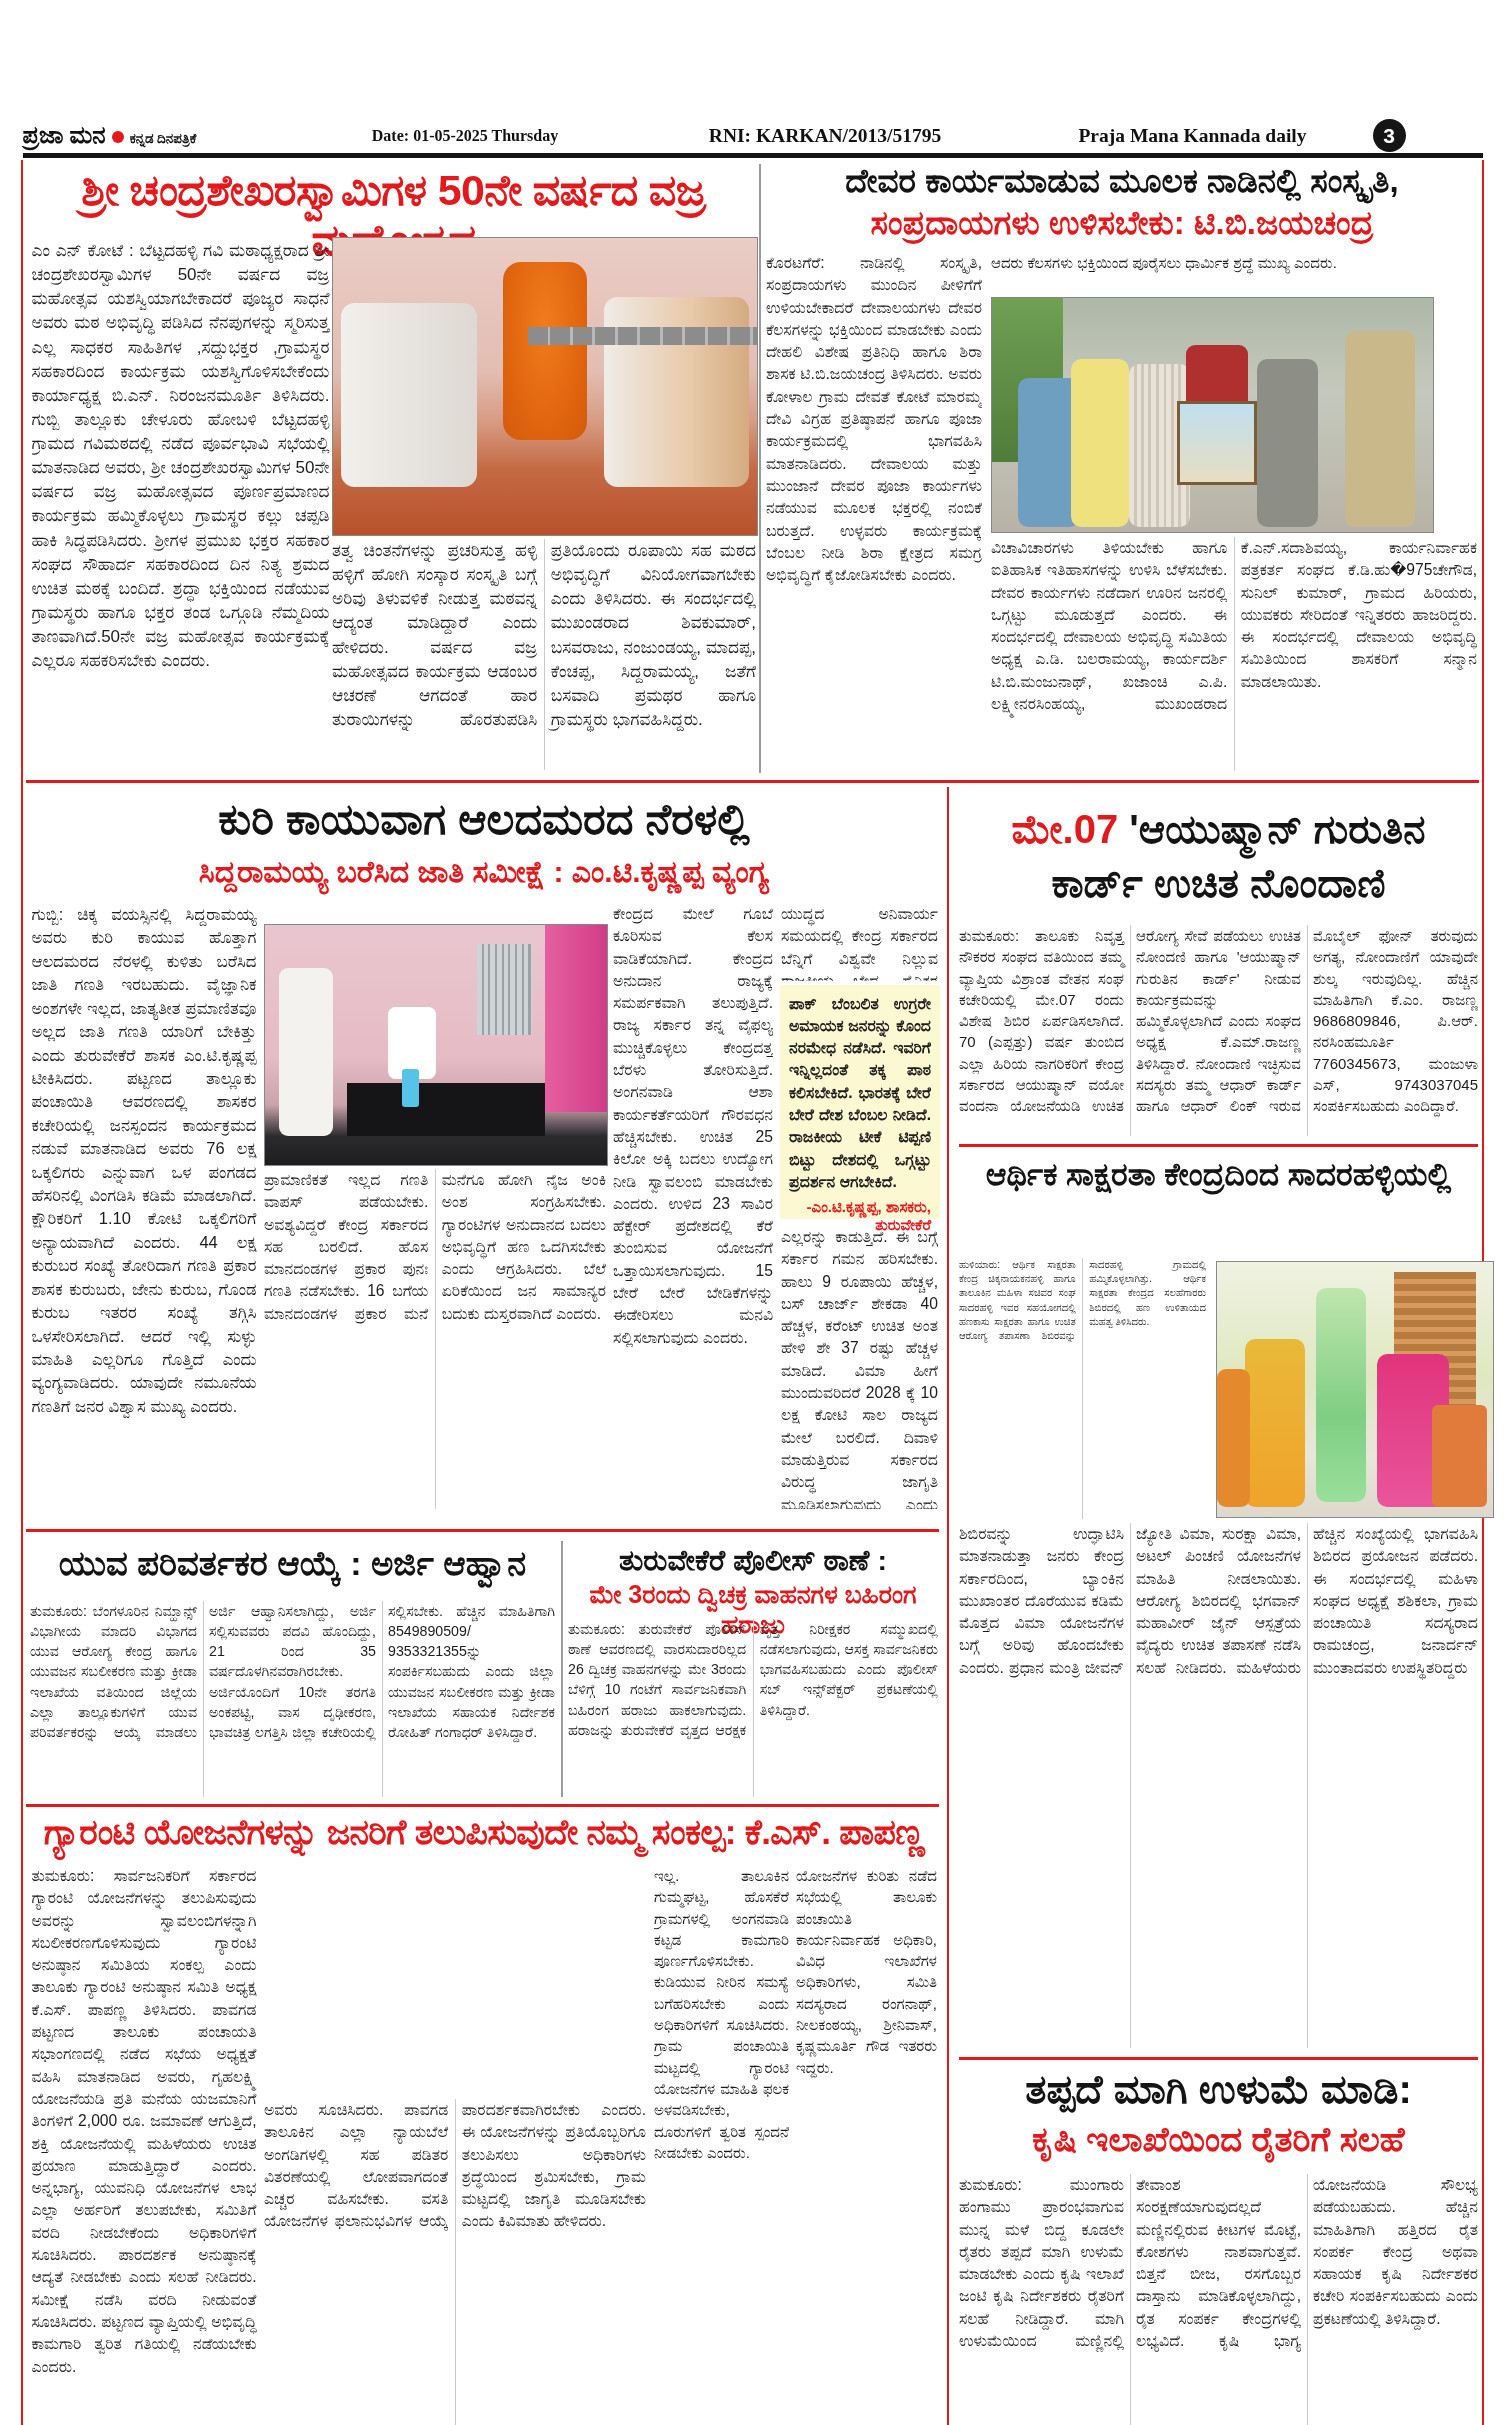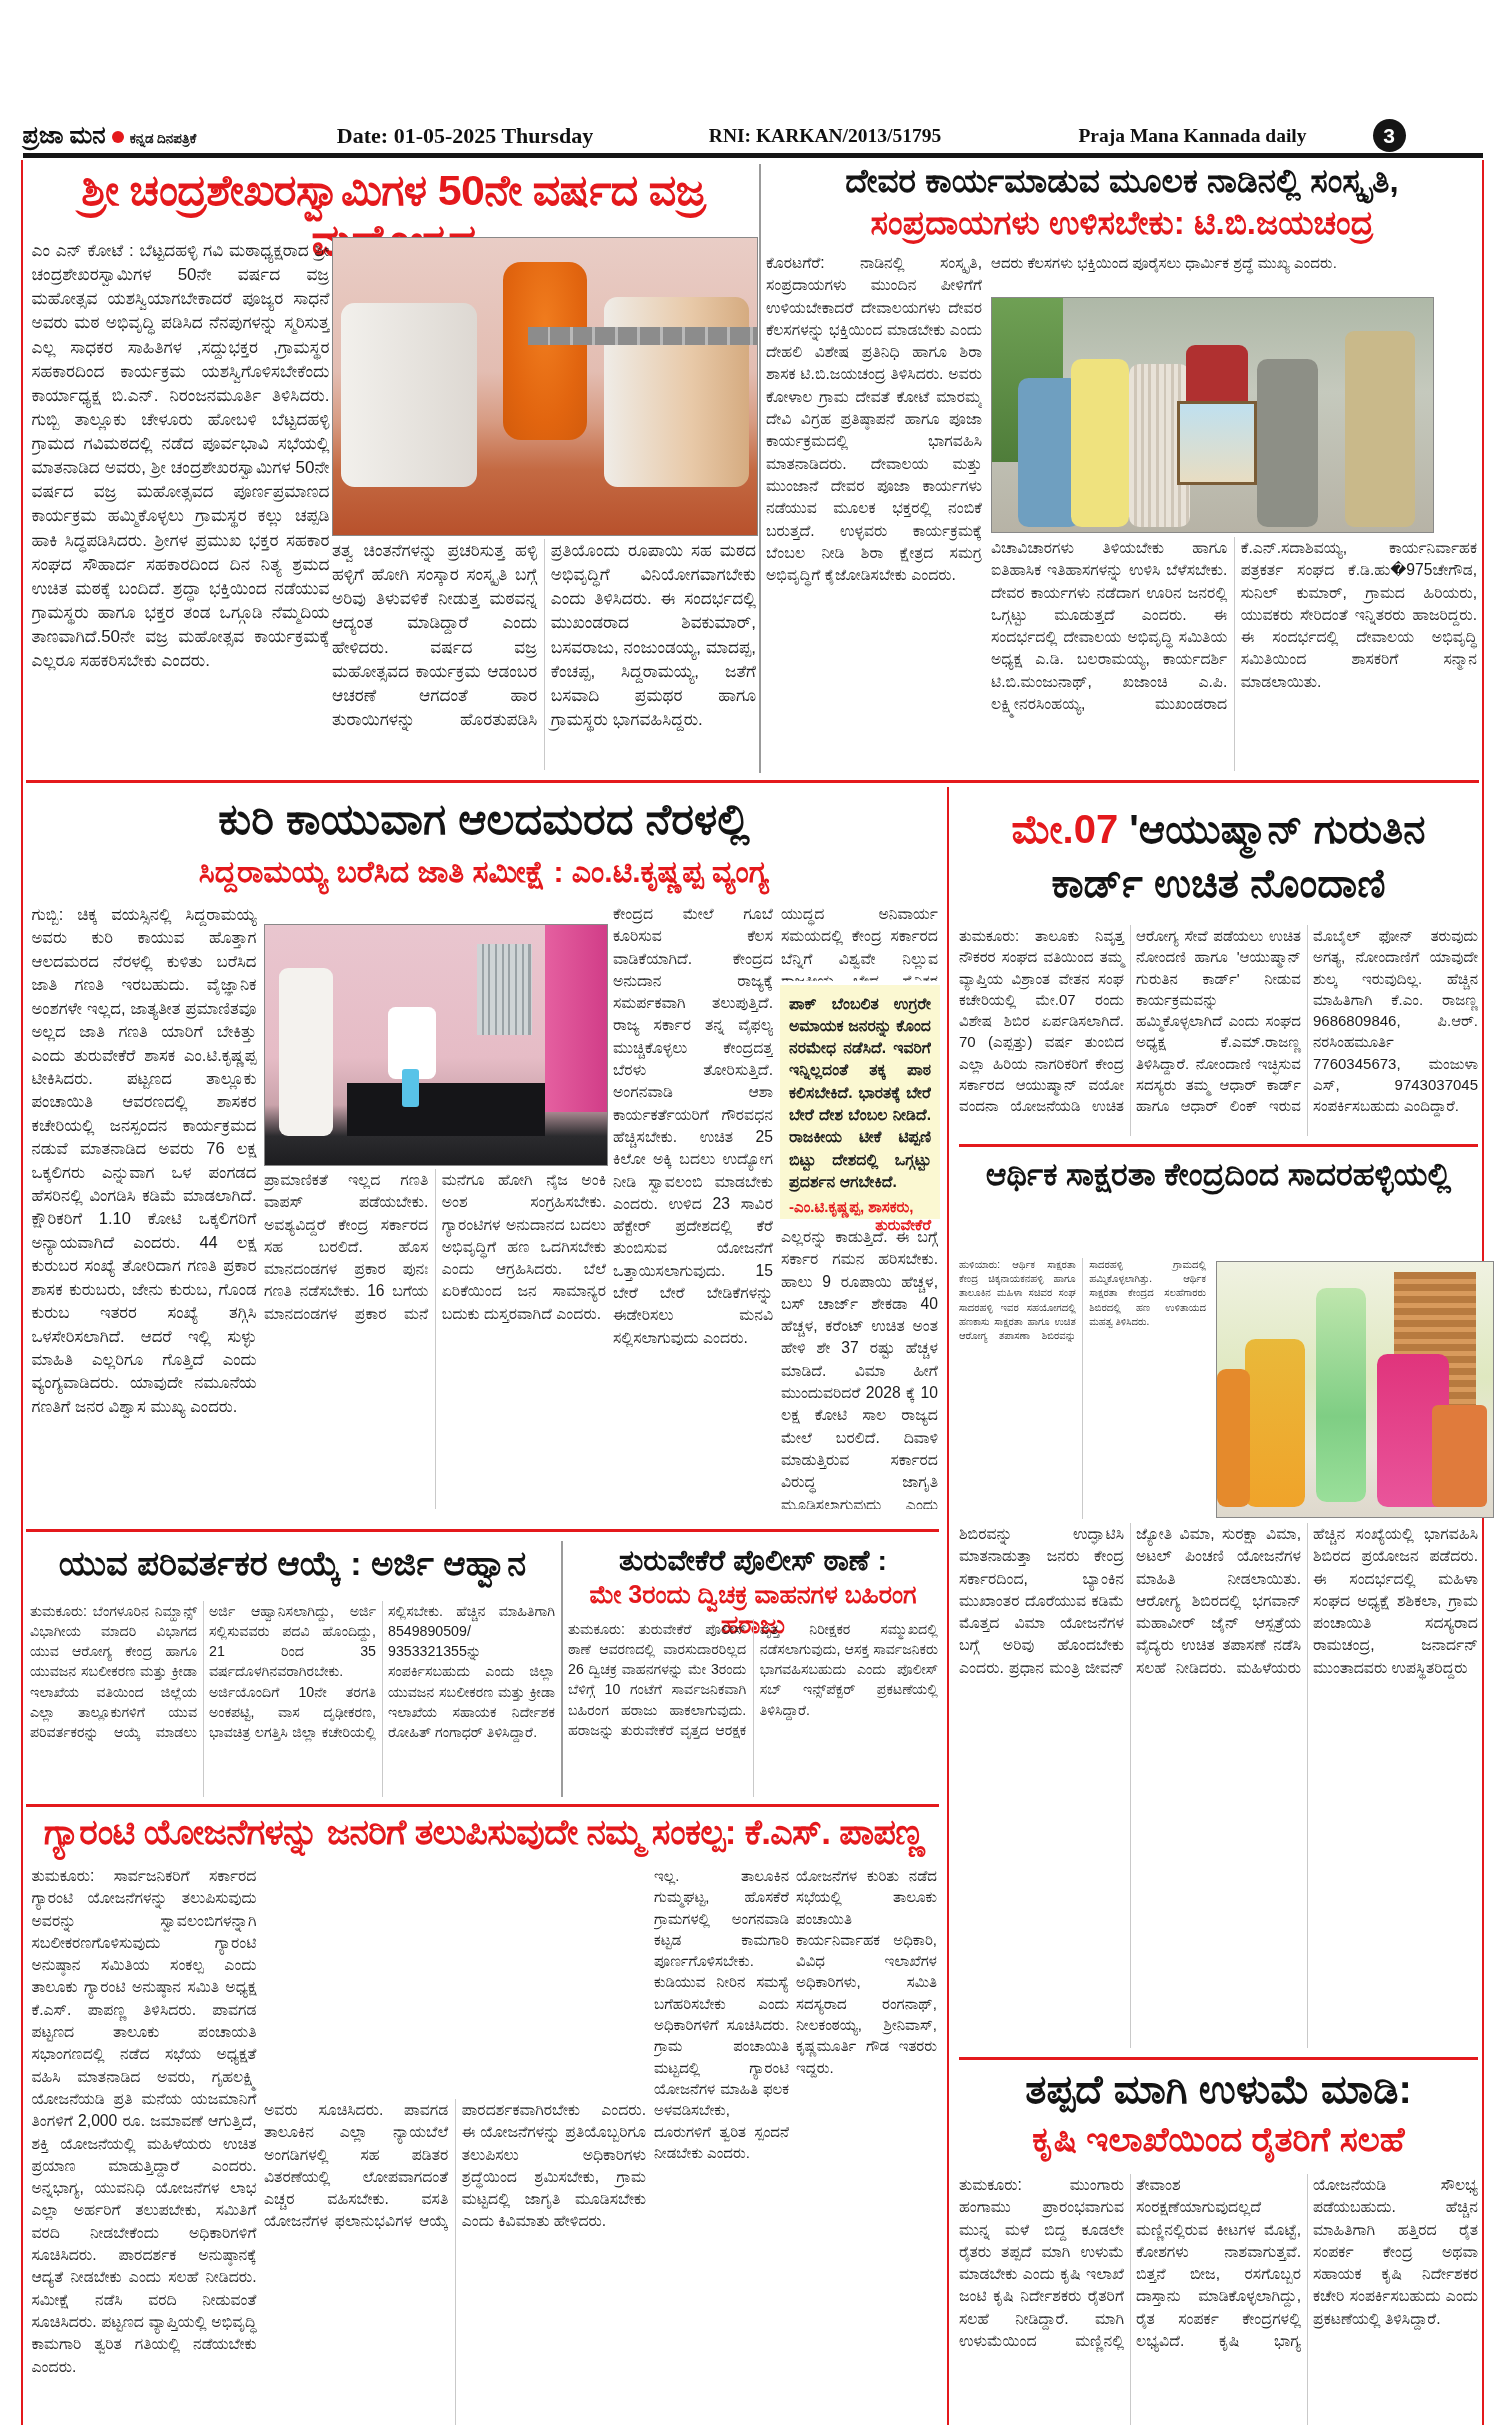--- a/index.html
+++ b/index.html
@@ -26,21 +26,21 @@
 <body>
 
 <div class="page">
 
   <div class="abs" style="left:22.5px;top:72px;width:1460px;height:31.5px;display:flex;align-items:center;">
     <div style="display:flex;align-items:baseline;gap:6px;width:270px;">
       <span class="hdr" style="font-size:24px;">ಪ್ರಜಾ ಮನ</span>
       <span style="width:12px;height:12px;border-radius:50%;background:#e4191c;display:inline-block;"></span>
       <span class="hdr" style="font-size:13.5px;">ಕನ್ನಡ ದಿನಪತ್ರಿಕೆ</span>
     </div>
-    <div class="hdr" style="font-size:22px;width:345px;text-align:center;">Date: 01-05-2025 Thursday</div>
+    <div class="hdr" style="font-size:16px;width:345px;text-align:center;">Date: 01-05-2025 Thursday</div>
     <div class="hdr" style="font-size:19.5px;width:375px;text-align:center;">RNI: KARKAN/2013/51795</div>
     <div class="hdr" style="font-size:19.5px;width:360px;text-align:center;">Praja Mana Kannada daily</div>
     <div class="pgnum">3</div>
   </div>
   <div class="abs rule-black" style="left:22.5px;top:105px;width:1460px;height:4.5px;"></div>
   <div class="abs rule-red" style="left:21px;top:112px;width:2.2px;height:2294px;"></div>
   <div class="abs rule-red" style="left:1482px;top:112px;width:2.2px;height:2294px;"></div>
 
   <div class="abs h-red center" style="left:30px;top:118px;width:727px;font-size:43px;letter-spacing:-0.7px;">ಶ್ರೀ ಚಂದ್ರಶೇಖರಸ್ವಾಮಿಗಳ 50ನೇ ವರ್ಷದ ವಜ್ರ ಮಹೋತ್ಸವ</div>
   <div class="abs bodytxt" style="left:31.5px;top:191px;width:298px;height:534px;font-size:17px;">ಎಂ ಎನ್ ಕೋಟೆ : ಬೆಟ್ಟದಹಳ್ಳಿ ಗವಿ ಮಠಾಧ್ಯಕ್ಷರಾದ ಶ್ರೀ ಚಂದ್ರಶೇಖರಸ್ವಾಮಿಗಳ 50ನೇ ವರ್ಷದ ವಜ್ರ ಮಹೋತ್ಸವ ಯಶಸ್ವಿಯಾಗಬೇಕಾದರೆ ಪೂಜ್ಯರ ಸಾಧನೆ ಅವರು ಮಠ ಅಭಿವೃದ್ಧಿ ಪಡಿಸಿದ ನೆನಪುಗಳನ್ನು ಸ್ಮರಿಸುತ್ತ ಎಲ್ಲ ಸಾಧಕರ ಸಾಹಿತಿಗಳ ,ಸದ್ದುಭಕ್ತರ ,ಗ್ರಾಮಸ್ಥರ ಸಹಕಾರದಿಂದ ಕಾರ್ಯಕ್ರಮ ಯಶಸ್ವಿಗೊಳಿಸಬೇಕೆಂದು ಕಾರ್ಯಾಧ್ಯಕ್ಷ ಬಿ.ಎನ್. ನಿರಂಜನಮೂರ್ತಿ ತಿಳಿಸಿದರು. ಗುಬ್ಬಿ ತಾಲ್ಲೂಕು ಚೇಳೂರು ಹೋಬಳಿ ಬೆಟ್ಟದಹಳ್ಳಿ ಗ್ರಾಮದ ಗವಿಮಠದಲ್ಲಿ ನಡೆದ ಪೂರ್ವಭಾವಿ ಸಭೆಯಲ್ಲಿ ಮಾತನಾಡಿದ ಅವರು, ಶ್ರೀ ಚಂದ್ರಶೇಖರಸ್ವಾಮಿಗಳ 50ನೇ ವರ್ಷದ ವಜ್ರ ಮಹೋತ್ಸವದ ಪೂರ್ಣಪ್ರಮಾಣದ ಕಾರ್ಯಕ್ರಮ ಹಮ್ಮಿಕೊಳ್ಳಲು ಗ್ರಾಮಸ್ಥರ ಕಲ್ಲು ಚಪ್ಪಡಿ ಹಾಕಿ ಸಿದ್ಧಪಡಿಸಿದರು. ಶ್ರೀಗಳ ಪ್ರಮುಖ ಭಕ್ತರ ಸಹಕಾರ ಸಂಘದ ಸೌಹಾರ್ದ ಸಹಕಾರದಿಂದ ದಿನ ನಿತ್ಯ ಶ್ರಮದ ಉಚಿತ ಮಠಕ್ಕೆ ಬಂದಿದೆ. ಶ್ರದ್ಧಾ ಭಕ್ತಿಯಿಂದ ನಡೆಯುವ ಗ್ರಾಮಸ್ಥರು ಹಾಗೂ ಭಕ್ತರ ತಂಡ ಒಗ್ಗೂಡಿ ನೆಮ್ಮದಿಯ ತಾಣವಾಗಿದೆ.50ನೇ ವಜ್ರ ಮಹೋತ್ಸವ ಕಾರ್ಯಕ್ರಮಕ್ಕೆ ಎಲ್ಲರೂ ಸಹಕರಿಸಬೇಕು ಎಂದರು.</div>
@@ -83,21 +83,21 @@
     <div class="abs" style="left:82%;top:0;width:18%;height:78%;background:linear-gradient(90deg,#e560a0 0%,#d13d88 100%);"></div>
     <div class="abs" style="left:36%;top:34%;width:14%;height:30%;background:#ffffff;border-radius:7.5px;"></div>
     <div class="abs" style="left:24%;top:66%;width:58%;height:22%;background:#151518;"></div>
     <div class="abs" style="left:40%;top:60%;width:5%;height:16%;background:#58c3e8;border-radius:3px;"></div>
   </div>
   <div class="abs bodytxt cols2" style="left:264px;top:1121px;width:342px;height:340px;font-size:15.7px;">ಪ್ರಾಮಾಣಿಕತೆ ಇಲ್ಲದ ಗಣತಿ ವಾಪಸ್ ಪಡೆಯಬೇಕು. ಅವಶ್ಯವಿದ್ದರೆ ಕೇಂದ್ರ ಸರ್ಕಾರದ ಸಹ ಬರಲಿದೆ. ಹೊಸ ಮಾನದಂಡಗಳ ಪ್ರಕಾರ ಪುನಃ ಗಣತಿ ನಡೆಸಬೇಕು. 16 ಬಗೆಯ ಮಾನದಂಡಗಳ ಪ್ರಕಾರ ಮನೆ ಮನೆಗೂ ಹೋಗಿ ನೈಜ ಅಂಕಿ ಅಂಶ ಸಂಗ್ರಹಿಸಬೇಕು. ಗ್ಯಾರಂಟಿಗಳ ಅನುದಾನದ ಬದಲು ಅಭಿವೃದ್ಧಿಗೆ ಹಣ ಒದಗಿಸಬೇಕು ಎಂದು ಆಗ್ರಹಿಸಿದರು. ಬೆಲೆ ಏರಿಕೆಯಿಂದ ಜನ ಸಾಮಾನ್ಯರ ಬದುಕು ದುಸ್ತರವಾಗಿದೆ ಎಂದರು.</div>
   <div class="abs bodytxt" style="left:613px;top:855px;width:160px;height:609px;font-size:15.7px;">ಕೇಂದ್ರದ ಮೇಲೆ ಗೂಬೆ ಕೂರಿಸುವ ಕೆಲಸ ವಾಡಿಕೆಯಾಗಿದೆ. ಕೇಂದ್ರದ ಅನುದಾನ ರಾಜ್ಯಕ್ಕೆ ಸಮರ್ಪಕವಾಗಿ ತಲುಪುತ್ತಿದೆ. ರಾಜ್ಯ ಸರ್ಕಾರ ತನ್ನ ವೈಫಲ್ಯ ಮುಚ್ಚಿಕೊಳ್ಳಲು ಕೇಂದ್ರದತ್ತ ಬೆರಳು ತೋರಿಸುತ್ತಿದೆ. ಅಂಗನವಾಡಿ ಆಶಾ ಕಾರ್ಯಕರ್ತೆಯರಿಗೆ ಗೌರವಧನ ಹೆಚ್ಚಿಸಬೇಕು. ಉಚಿತ 25 ಕಿಲೋ ಅಕ್ಕಿ ಬದಲು ಉದ್ಯೋಗ ನೀಡಿ ಸ್ವಾವಲಂಬಿ ಮಾಡಬೇಕು ಎಂದರು. ಉಳಿದ 23 ಸಾವಿರ ಹೆಕ್ಟೇರ್ ಪ್ರದೇಶದಲ್ಲಿ ಕೆರೆ ತುಂಬಿಸುವ ಯೋಜನೆಗೆ ಒತ್ತಾಯಿಸಲಾಗುವುದು. 15 ಬೇರೆ ಬೇರೆ ಬೇಡಿಕೆಗಳನ್ನು ಈಡೇರಿಸಲು ಮನವಿ ಸಲ್ಲಿಸಲಾಗುವುದು ಎಂದರು.</div>
   <div class="abs bodytxt" style="left:781px;top:855px;width:157px;height:78px;font-size:15.7px;">ಯುದ್ಧದ ಅನಿವಾರ್ಯ ಸಮಯದಲ್ಲಿ ಕೇಂದ್ರ ಸರ್ಕಾರದ ಬೆನ್ನಿಗೆ ವಿಶ್ವವೇ ನಿಲ್ಲುವ ರಾಜಕೀಯ ಬೇಡ. ಸೈನಿಕರ ಬೆನ್ನಿಗೆ ನಾವು ಯುದ್ಧಕ್ಕೆ ಹೋಗಿಲ್ಲ.</div>
   <div class="abs quotebox" style="left:780px;top:937px;width:160px;height:234px;">
     <div class="bodytxt" style="font-size:15.7px;font-weight:bold;">ಪಾಕ್ ಬೆಂಬಲಿತ ಉಗ್ರರೇ ಅಮಾಯಕ ಜನರನ್ನು ಕೊಂದ ನರಮೇಧ ನಡೆಸಿದೆ. ಇವರಿಗೆ ಇನ್ನಿಲ್ಲದಂತೆ ತಕ್ಕ ಪಾಠ ಕಲಿಸಬೇಕಿದೆ. ಭಾರತಕ್ಕೆ ಬೇರೆ ಬೇರೆ ದೇಶ ಬೆಂಬಲ ನೀಡಿದೆ. ರಾಜಕೀಯ ಟೀಕೆ ಟಿಪ್ಪಣಿ ಬಿಟ್ಟು ದೇಶದಲ್ಲಿ ಒಗ್ಗಟ್ಟು ಪ್ರದರ್ಶನ ಆಗಬೇಕಿದೆ.</div>
-    <div class="h-red" style="font-size:15px;margin-top:4.5px;">-ಎಂ.ಟಿ.ಕೃಷ್ಣಪ್ಪ, ಶಾಸಕರು,</div>
+    <div class="h-red" style="font-size:15px;text-align:right;margin-top:4.5px;">-ಎಂ.ಟಿ.ಕೃಷ್ಣಪ್ಪ, ಶಾಸಕರು,</div>
     <div class="h-red" style="font-size:15px;text-align:right;">ತುರುವೇಕೆರೆ</div>
   </div>
   <div class="abs bodytxt" style="left:781px;top:1178px;width:157px;height:283px;font-size:15.7px;">ಎಲ್ಲರನ್ನು ಕಾಡುತ್ತಿದೆ. ಈ ಬಗ್ಗೆ ಸರ್ಕಾರ ಗಮನ ಹರಿಸಬೇಕು. ಹಾಲು 9 ರೂಪಾಯಿ ಹೆಚ್ಚಳ, ಬಸ್ ಚಾರ್ಜ್ ಶೇಕಡಾ 40 ಹೆಚ್ಚಳ, ಕರೆಂಟ್ ಉಚಿತ ಅಂತ ಹೇಳಿ ಶೇ 37 ರಷ್ಟು ಹೆಚ್ಚಳ ಮಾಡಿದೆ. ವಿಮಾ ಹೀಗೆ ಮುಂದುವರಿದರೆ 2028 ಕ್ಕೆ 10 ಲಕ್ಷ ಕೋಟಿ ಸಾಲ ರಾಜ್ಯದ ಮೇಲೆ ಬರಲಿದೆ. ದಿವಾಳಿ ಮಾಡುತ್ತಿರುವ ಸರ್ಕಾರದ ವಿರುದ್ಧ ಜಾಗೃತಿ ಮೂಡಿಸಲಾಗುವುದು ಎಂದು ದೂರಿದರು.</div>
 
   <div class="abs center" style="left:959px;top:759px;width:519px;font-size:40px;font-weight:bold;">
     <span class="h-red">ಮೇ.07 </span><span class="h-black">'ಆಯುಷ್ಮಾನ್ ಗುರುತಿನ</span>
   </div>
   <div class="abs h-black center" style="left:959px;top:813px;width:519px;font-size:40px;">ಕಾರ್ಡ್ ಉಚಿತ ನೊಂದಾಣಿ</div>
   <div class="abs bodytxt cols3" style="left:959px;top:877px;width:519px;height:211px;font-size:15px;">ತುಮಕೂರು: ತಾಲೂಕು ನಿವೃತ್ತ ನೌಕರರ ಸಂಘದ ವತಿಯಿಂದ ತಮ್ಮ ವ್ಯಾಪ್ತಿಯ ವಿಶ್ರಾಂತ ವೇತನ ಸಂಘ ಕಚೇರಿಯಲ್ಲಿ ಮೇ.07 ರಂದು ವಿಶೇಷ ಶಿಬಿರ ಏರ್ಪಡಿಸಲಾಗಿದೆ. 70 (ಎಪ್ಪತ್ತು) ವರ್ಷ ತುಂಬಿದ ಎಲ್ಲಾ ಹಿರಿಯ ನಾಗರಿಕರಿಗೆ ಕೇಂದ್ರ ಸರ್ಕಾರದ ಆಯುಷ್ಮಾನ್ ವಯೋ ವಂದನಾ ಯೋಜನೆಯಡಿ ಉಚಿತ ಆರೋಗ್ಯ ಸೇವೆ ಪಡೆಯಲು ಉಚಿತ ನೋಂದಣಿ ಹಾಗೂ 'ಆಯುಷ್ಮಾನ್ ಗುರುತಿನ ಕಾರ್ಡ್' ನೀಡುವ ಕಾರ್ಯಕ್ರಮವನ್ನು ಹಮ್ಮಿಕೊಳ್ಳಲಾಗಿದೆ ಎಂದು ಸಂಘದ ಅಧ್ಯಕ್ಷ ಕೆ.ಎಮ್.ರಾಜಣ್ಣ ತಿಳಿಸಿದ್ದಾರೆ. ನೋಂದಾಣಿ ಇಚ್ಛಿಸುವ ಸದಸ್ಯರು ತಮ್ಮ ಆಧಾರ್ ಕಾರ್ಡ್ ಹಾಗೂ ಆಧಾರ್ ಲಿಂಕ್ ಇರುವ ಮೊಬೈಲ್ ಫೋನ್ ತರುವುದು ಅಗತ್ಯ, ನೋಂದಾಣಿಗೆ ಯಾವುದೇ ಶುಲ್ಕ ಇರುವುದಿಲ್ಲ. ಹೆಚ್ಚಿನ ಮಾಹಿತಿಗಾಗಿ ಕೆ.ಎಂ. ರಾಜಣ್ಣ 9686809846, ಪಿ.ಆರ್. ನರಸಿಂಹಮೂರ್ತಿ 7760345673, ಮಂಜುಳಾ ಎಸ್, 9743037045 ಸಂಪರ್ಕಿಸಬಹುದು ಎಂದಿದ್ದಾರೆ.</div>
 

